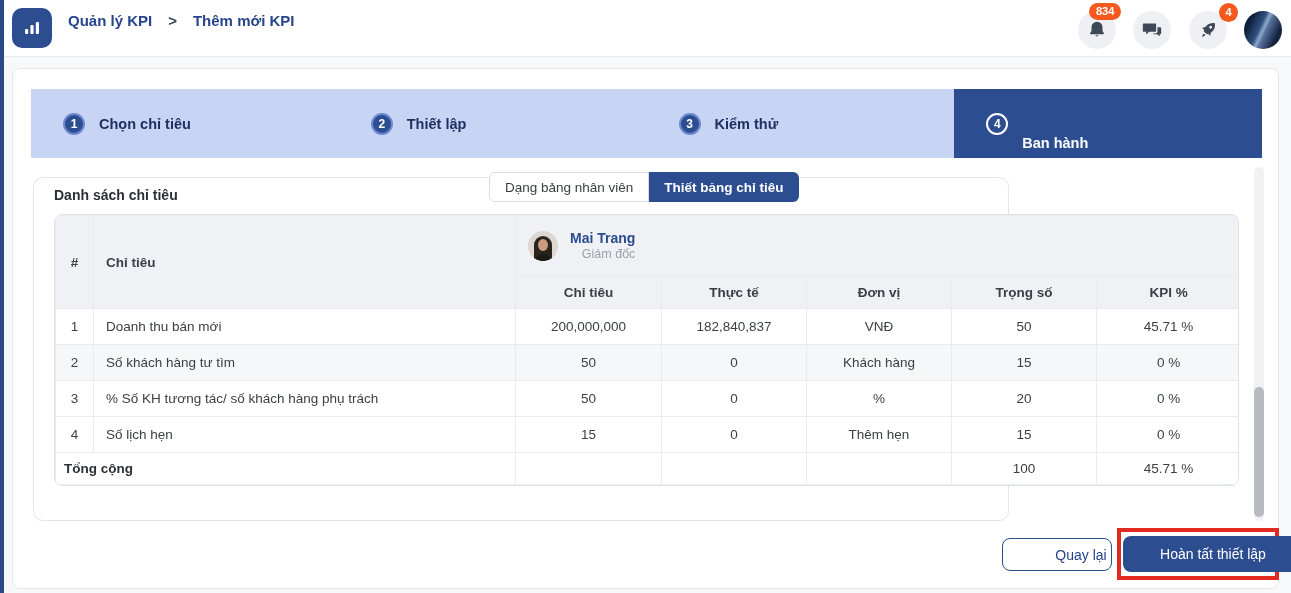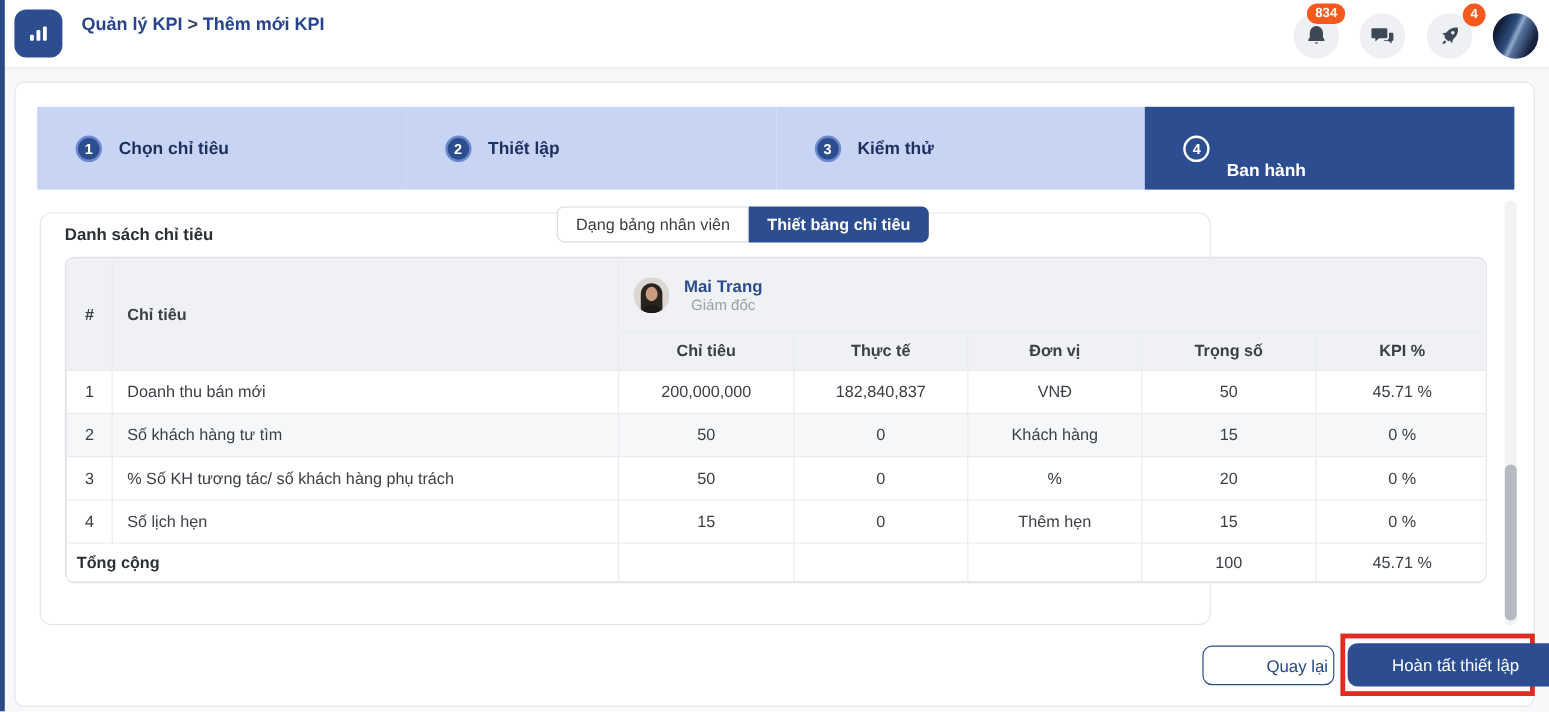--- a/index.html
+++ b/index.html
@@ -3,21 +3,21 @@
 <meta charset="utf-8">
 <style>
   * { margin:0; padding:0; box-sizing:border-box; }
   html,body { width:1291px; height:593px; }
   body { font-family:"Liberation Sans","DejaVu Sans",sans-serif; background:#F7F8FA; position:relative; overflow:hidden; color:#3B4046; }
 
   
   .left-strip { position:absolute; left:0; top:0; width:4px; height:593px; background:#2B4A85; z-index:50; }
   .topbar { position:absolute; left:4px; top:0; width:1287px; height:57px; background:#fff; border-bottom:1px solid #E7E9ED; z-index:10; }
   .logo { position:absolute; left:8px; top:8px; width:40px; height:40px; border-radius:10px; background:#2C4E90; display:flex; align-items:center; justify-content:center; }
-  .breadcrumb { position:absolute; left:64px; top:0; height:40px; display:flex; align-items:center; gap:4px; font-size:15px; font-weight:bold; }
+  .breadcrumb { position:absolute; left:64px; top:0; height:40px; display:flex; align-items:center; gap:16px; font-size:15px; font-weight:bold; }
   .breadcrumb .crumb { color:#26458C; }
   .breadcrumb .sep { color:#33435C; font-weight:bold; }
   .icon-btn { position:absolute; top:11px; width:38px; height:38px; border-radius:50%; background:#EEF0F3; display:flex; align-items:center; justify-content:center; }
   .badge { position:absolute; top:3px; background:#F5591D; color:#fff; font-size:11px; font-weight:bold; border-radius:10px; padding:2px 7px; z-index:12; line-height:13px; }
   .badge.round { width:19px; height:19px; padding:0; display:flex; align-items:center; justify-content:center; }
   .avatar-top { position:absolute; left:1240px; top:11px; width:38px; height:38px; border-radius:50%;
     background:linear-gradient(115deg,#0e1d38 18%,#30507f 42%,#8fa9cc 50%,#56719c 56%,#16233f 80%); }
 
   
   .card { position:absolute; left:12px; top:68px; width:1267px; height:521px; background:#fff; border:1px solid #E4E7EB; border-radius:8px; }
@@ -27,31 +27,31 @@
   .step { flex:1 1 0; background:#C8D4F3; display:flex; align-items:center; padding-left:32px; gap:14px; }
   .step .num { width:22px; height:22px; border-radius:50%; background:#2C4E90; border:2px solid #6D88CF; color:#fff; font-size:12px; font-weight:bold; display:flex; align-items:center; justify-content:center; }
   .step .lbl { font-size:14.5px; font-weight:bold; color:#1F3060; }
   .step.active { background:#2C4E90; }
   .step.active .num { background:transparent; border:2px solid #fff; }
   .step.active .lbl { color:#fff;margin-top:39px; }
 
   
   .panel { position:absolute; left:20px; top:108px; width:976px; height:344px; border:1px solid #E2E5E9; border-radius:10px; background:#fff; }
   .panel-title { position:absolute; left:20px; top:9px; font-size:14px; font-weight:bold; color:#2B3036; }
-  .tabs { position:absolute; left:430px; top:-6px; height:30px; display:flex; }
+  .tabs { position:absolute; left:455px; top:-6px; height:30px; display:flex; }
   .tab { height:30px; display:flex; align-items:center; padding:0 15px; font-size:13.5px; cursor:default; }
   .tab.inactive { background:#fff; color:#3C4043; border:1px solid #D9DCE1; border-radius:6px 0 0 6px; }
   .tab.active { background:#2C4E90; color:#fff; border-radius:0 6px 6px 0; font-weight:bold; }
 
   
   .tablewrap { position:absolute; left:20px; top:36px; width:1185px; border:1px solid #DFE2E7; border-radius:8px; overflow:hidden; }
   table { border-collapse:collapse; width:100%; table-layout:fixed; }
   th, td { border:1px solid #E9EBEE; font-size:13.5px; color:#3B4046; }
   th { background:#F0F1F4; font-weight:bold; text-align:center; }
-  th.person-th { text-align:center; height:61px; padding-left:12px; }
+  th.person-th { text-align:right; height:61px; padding-left:12px; }
   th.sub { height:32px; }
   td { height:36px; text-align:center; background:#fff; }
   td.name { text-align:left; padding-left:12px; }
   tr.alt td { background:#F6F7F9; }
   tr.total td { height:32px; }
   tr.total td.tlabel { text-align:left; padding-left:8px; font-weight:bold; color:#2B3036; }
   .person { display:flex; align-items:center; gap:12px; }
   .p-avatar { width:30px; height:30px; border-radius:50%; overflow:hidden; flex:0 0 30px; }
   .p-name { font-size:14px; font-weight:bold; color:#2A4D8E; line-height:17px; }
   .p-role { font-size:12.5px; font-weight:normal; color:#9AA0A8; line-height:15px; }

